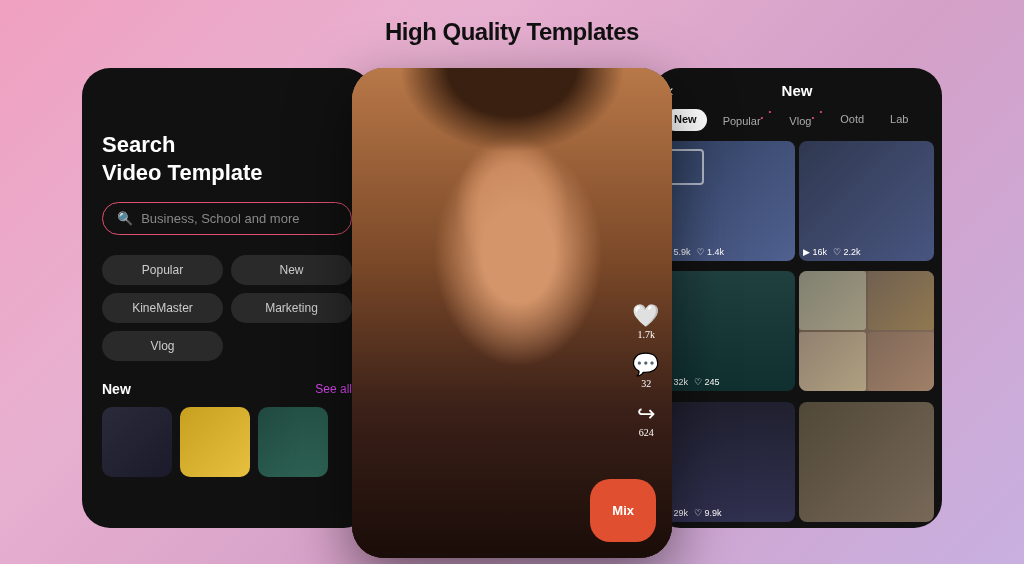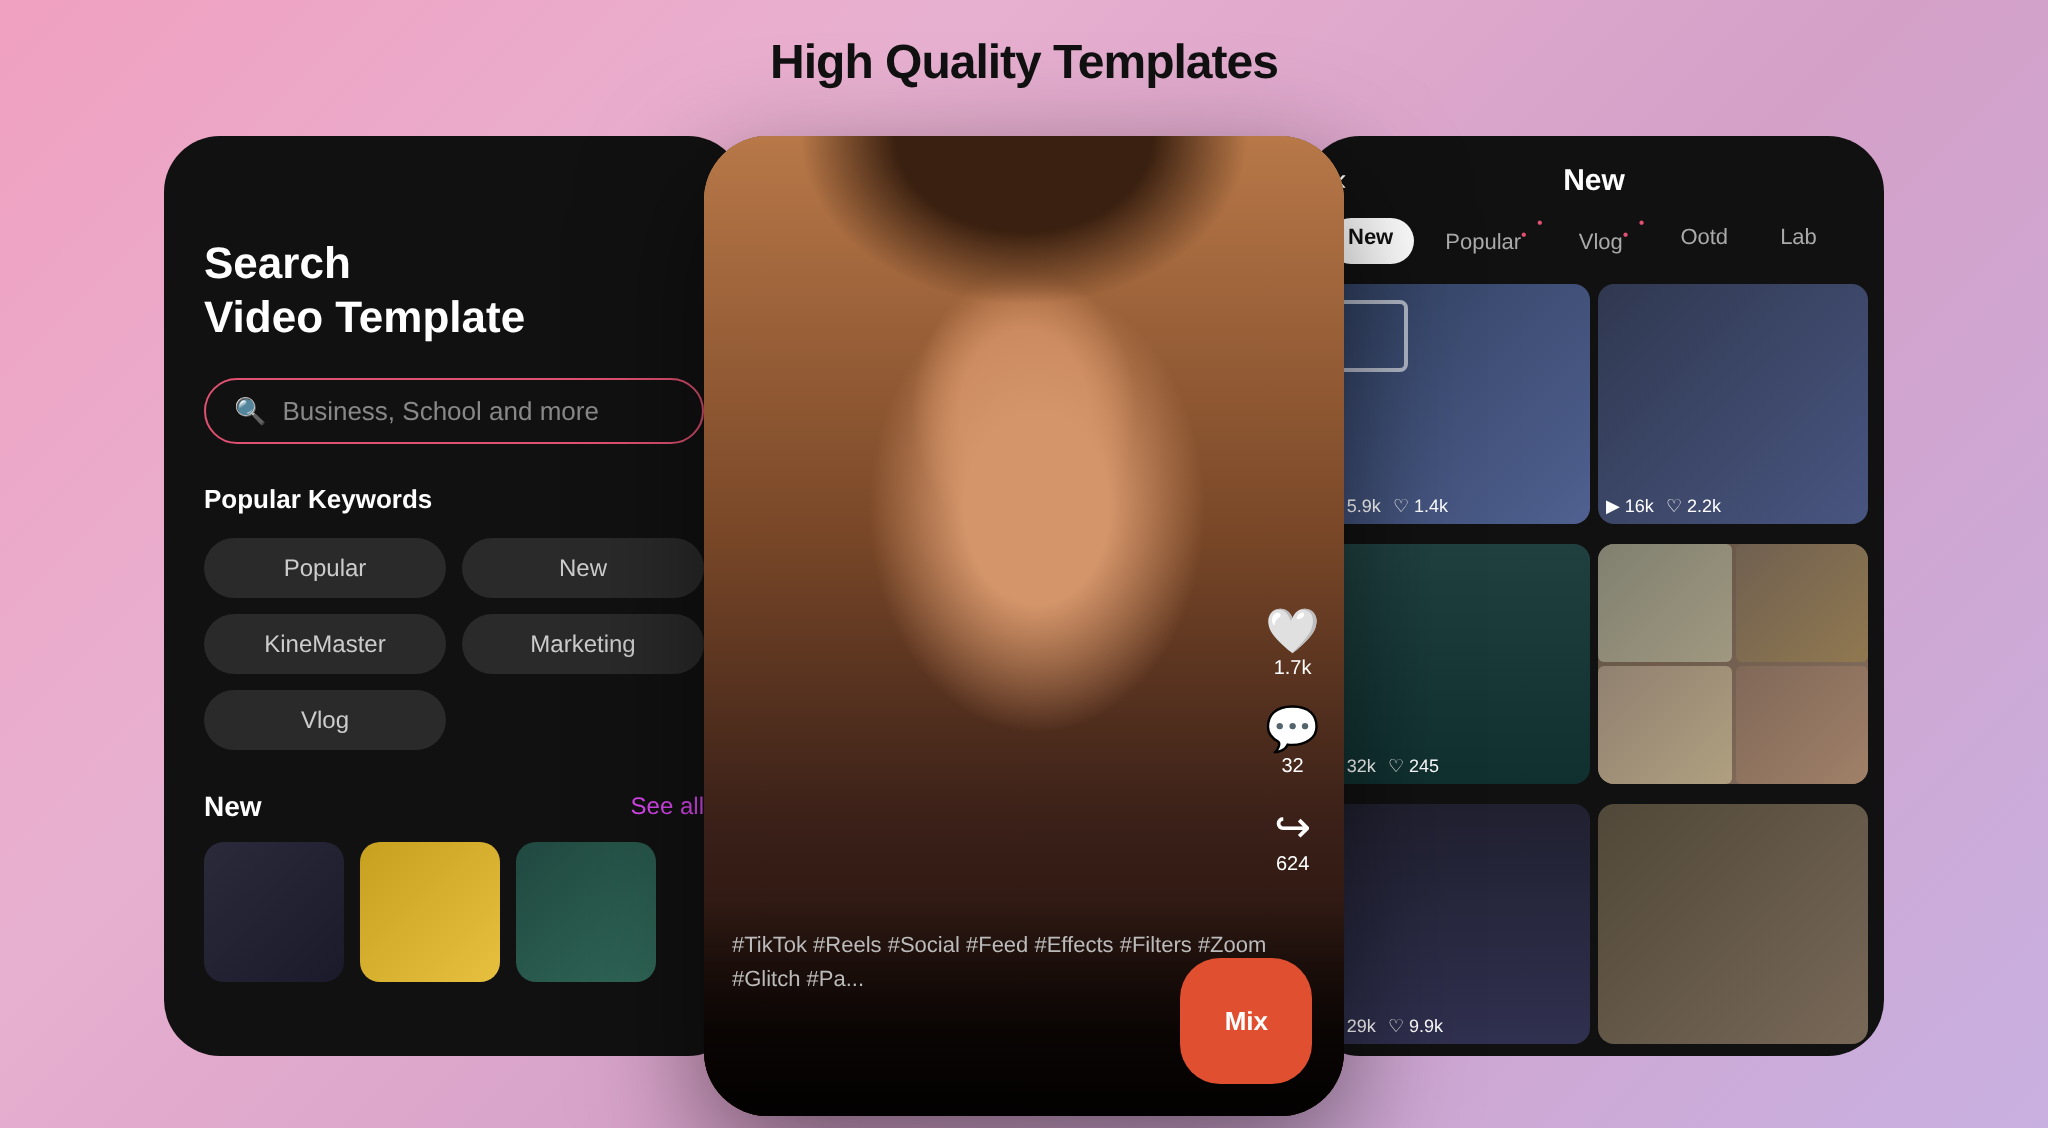--- a/index.html
+++ b/index.html
@@ -195,20 +195,21 @@
       gap: 2px;
     }
     .action-icon {
       color: #fff;
       font-size: 22px;
       line-height: 1;
     }
     .action-count {
       color: #fff;
       font-size: 10px;
+      font-family: Liberation Serif, serif;
     }
 
     
     .phone-right {
       width: 290px;
       height: 460px;
       background: #111;
       border-radius: 28px;
       margin-left: -20px;
       z-index: 2;
@@ -306,21 +307,20 @@
 <div class="phones-row">
 
   <div class="phone phone-left">
     <div class="search-header">Search<br>Video Template</div>
 
     <div class="search-bar">
       <span class="search-icon-inner">🔍</span>
       <span class="search-placeholder">Business, School and more</span>
     </div>
 
-    <div class="popular-keywords-title">Popular Keywords</div>
 
     <div class="keyword-grid">
       <div class="keyword-chip">Popular</div>
       <div class="keyword-chip">New</div>
       <div class="keyword-chip">KineMaster</div>
       <div class="keyword-chip">Marketing</div>
       <div class="keyword-chip">Vlog</div>
     </div>
 
     <div class="new-section-header">
@@ -348,24 +348,20 @@
         <div class="action-item">
           <span class="action-icon">💬</span>
           <span class="action-count">32</span>
         </div>
         <div class="action-item">
           <span class="action-icon">↪</span>
           <span class="action-count">624</span>
         </div>
       </div>
 
-      <div class="center-bottom-overlay">
-        <div class="hashtags">#TikTok #Reels #Social #Feed
-#Effects #Filters #Zoom #Glitch #Pa...</div>
-      </div>
 
       <div class="mix-btn">Mix</div>
     </div>
   </div>
 
   <div class="phone phone-right">
     <div class="right-header">
       <span class="back-arrow">‹</span>
       <span class="right-header-title">New</span>
     </div>

